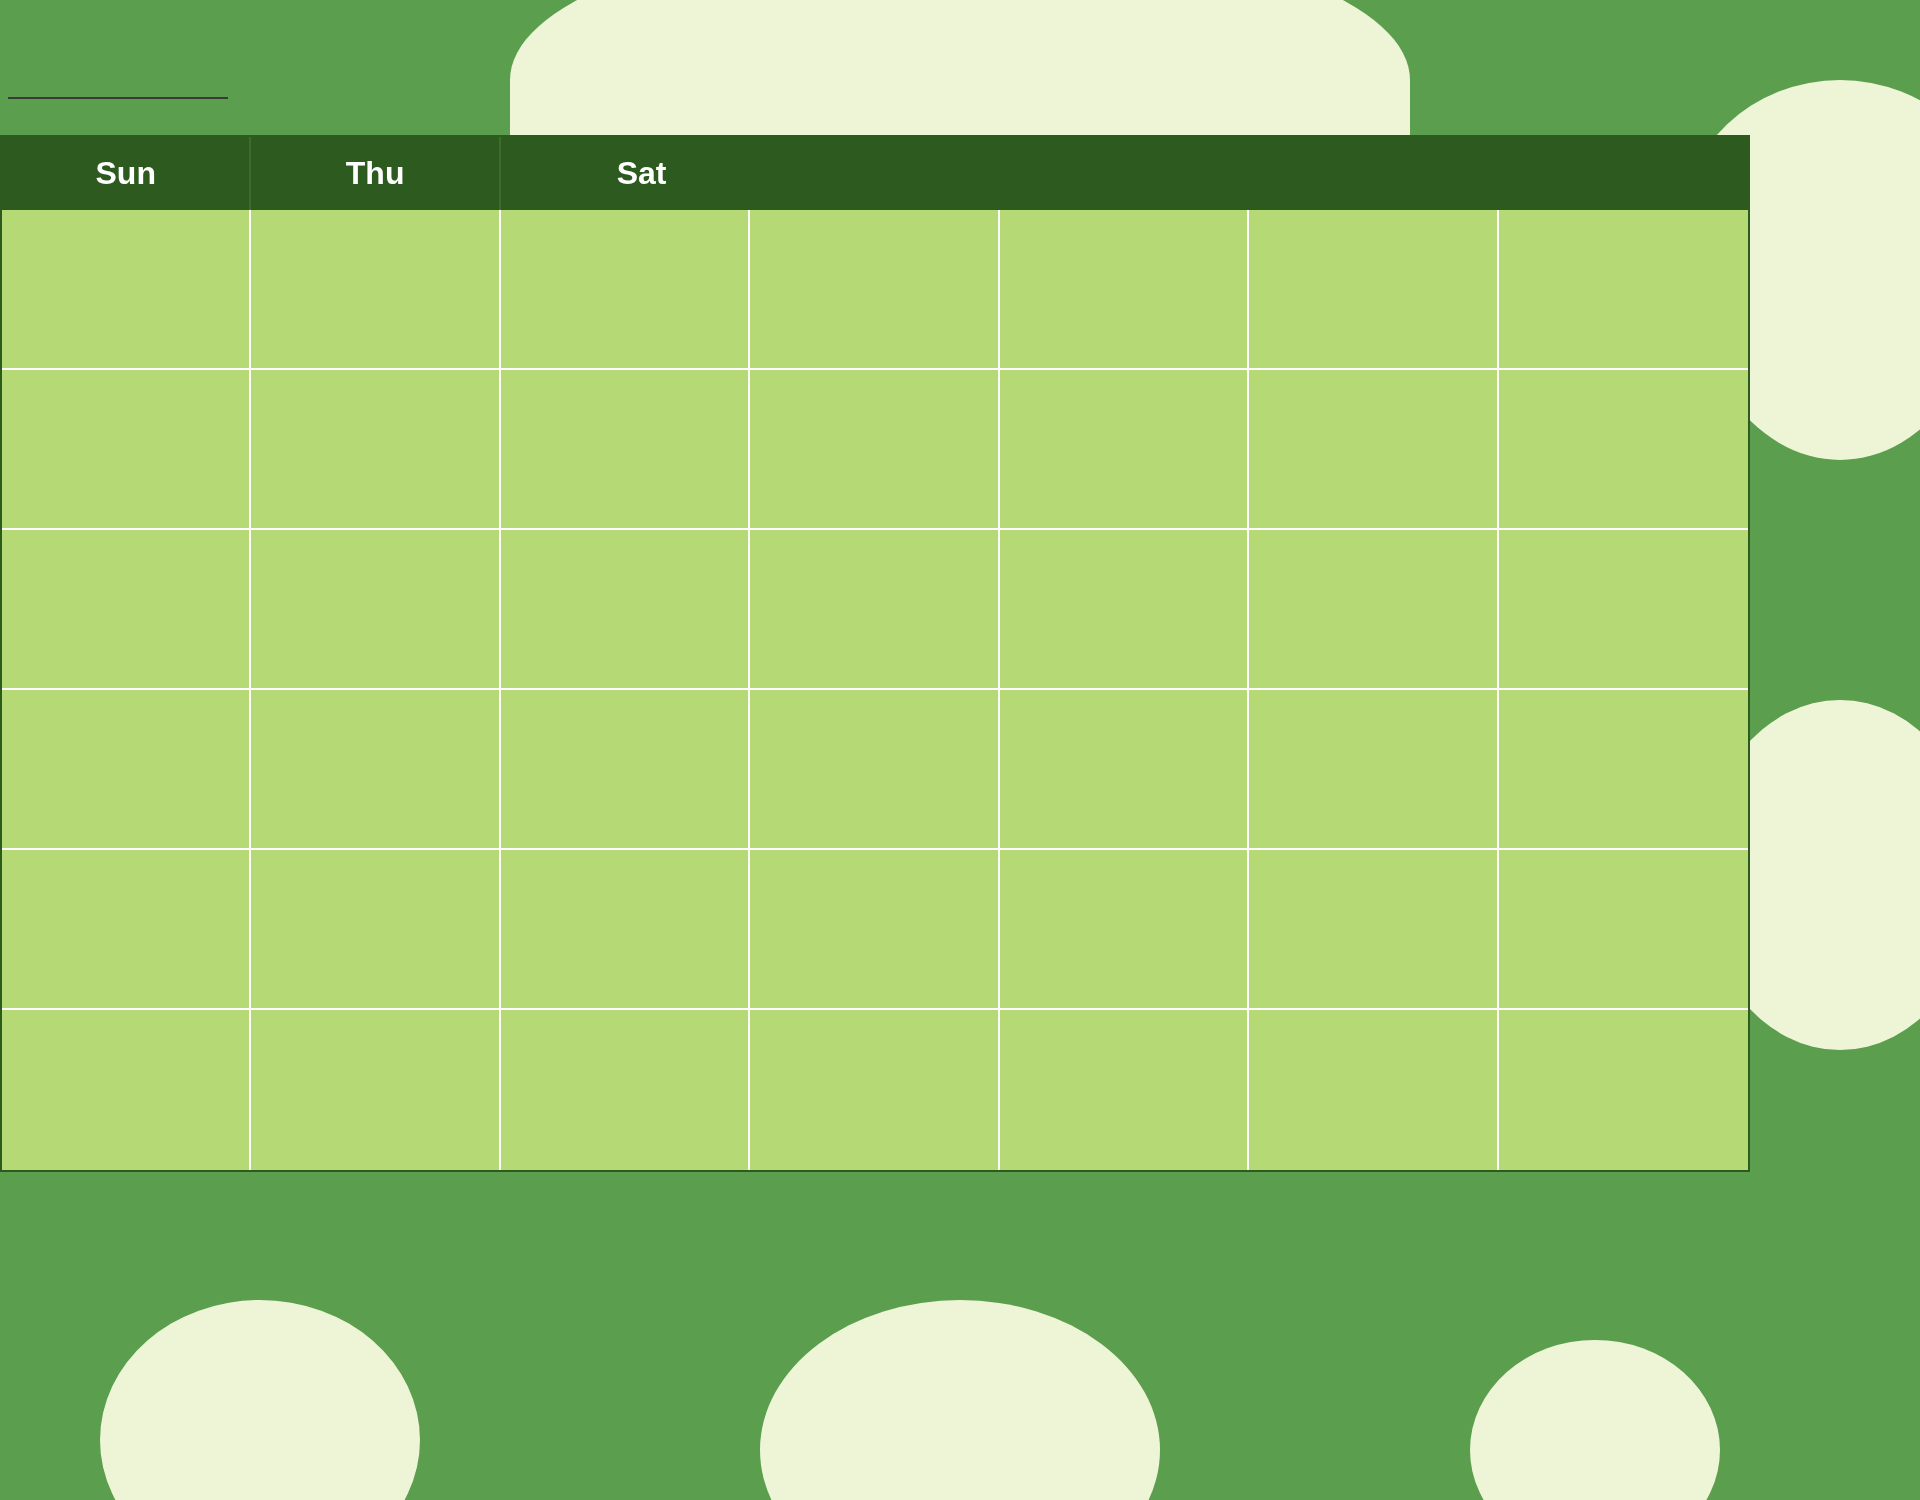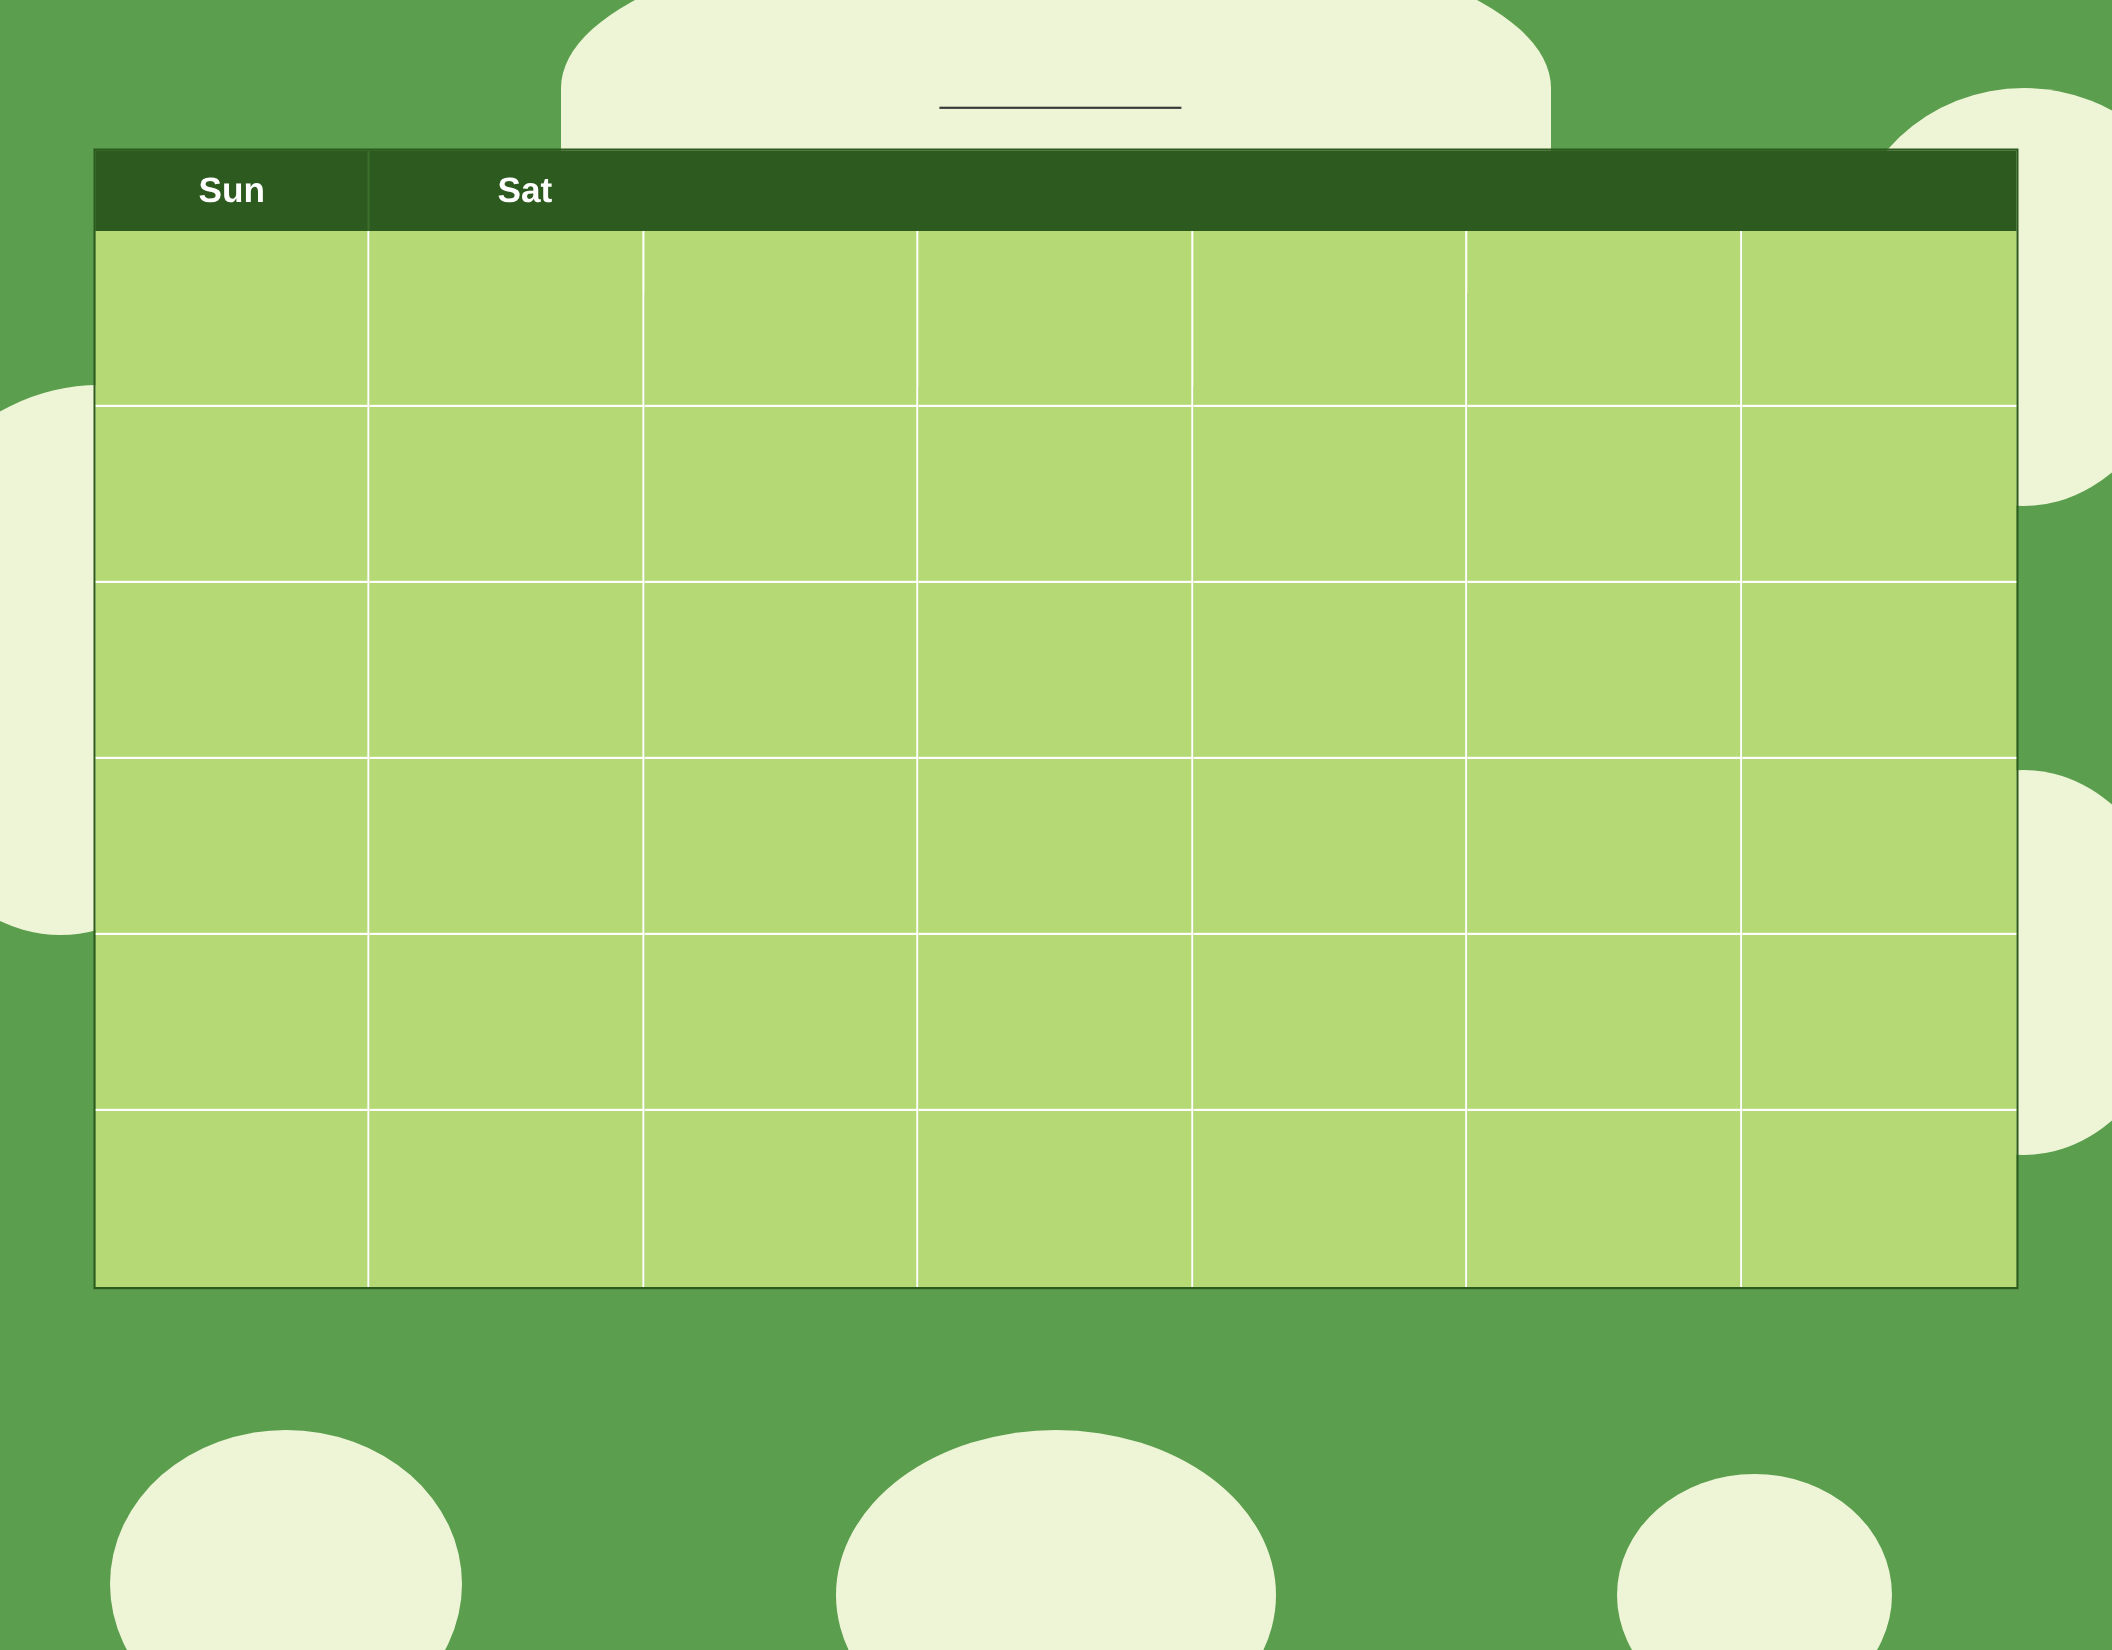--- a/index.html
+++ b/index.html
@@ -95,21 +95,20 @@
       background-color: #eef5d6;
       border-radius: 50% 50% 50% 50%;
       z-index: 0;
     }
 
     .content {
       position: relative;
       z-index: 1;
       display: flex;
       flex-direction: column;
-      align-items: center;
       padding-top: 40px;
     }
 
     .page-title {
       font-size: 88px;
       font-weight: 900;
       color: #1e4a1e;
       text-align: center;
       margin-bottom: 18px;
       letter-spacing: -1px;
@@ -194,20 +193,21 @@
   <h1 class="page-title"></h1>
 
   <div class="month-label">
     <span></span>
     <span class="month-underline">&nbsp;</span>
   </div>
 
   <div class="calendar-container">
     <div class="calendar-header">
     <div class="header-cell">Sun</div>
+        <div class="header-cell">Thu</div>
         <div class="header-cell">Sat</div>
       </div>
     <div class="calendar-body">
     <div class="calendar-row">
           <div class="calendar-cell"></div>
           <div class="calendar-cell"></div>
           <div class="calendar-cell"></div>
           <div class="calendar-cell"></div>
           <div class="calendar-cell"></div>
           <div class="calendar-cell"></div>

